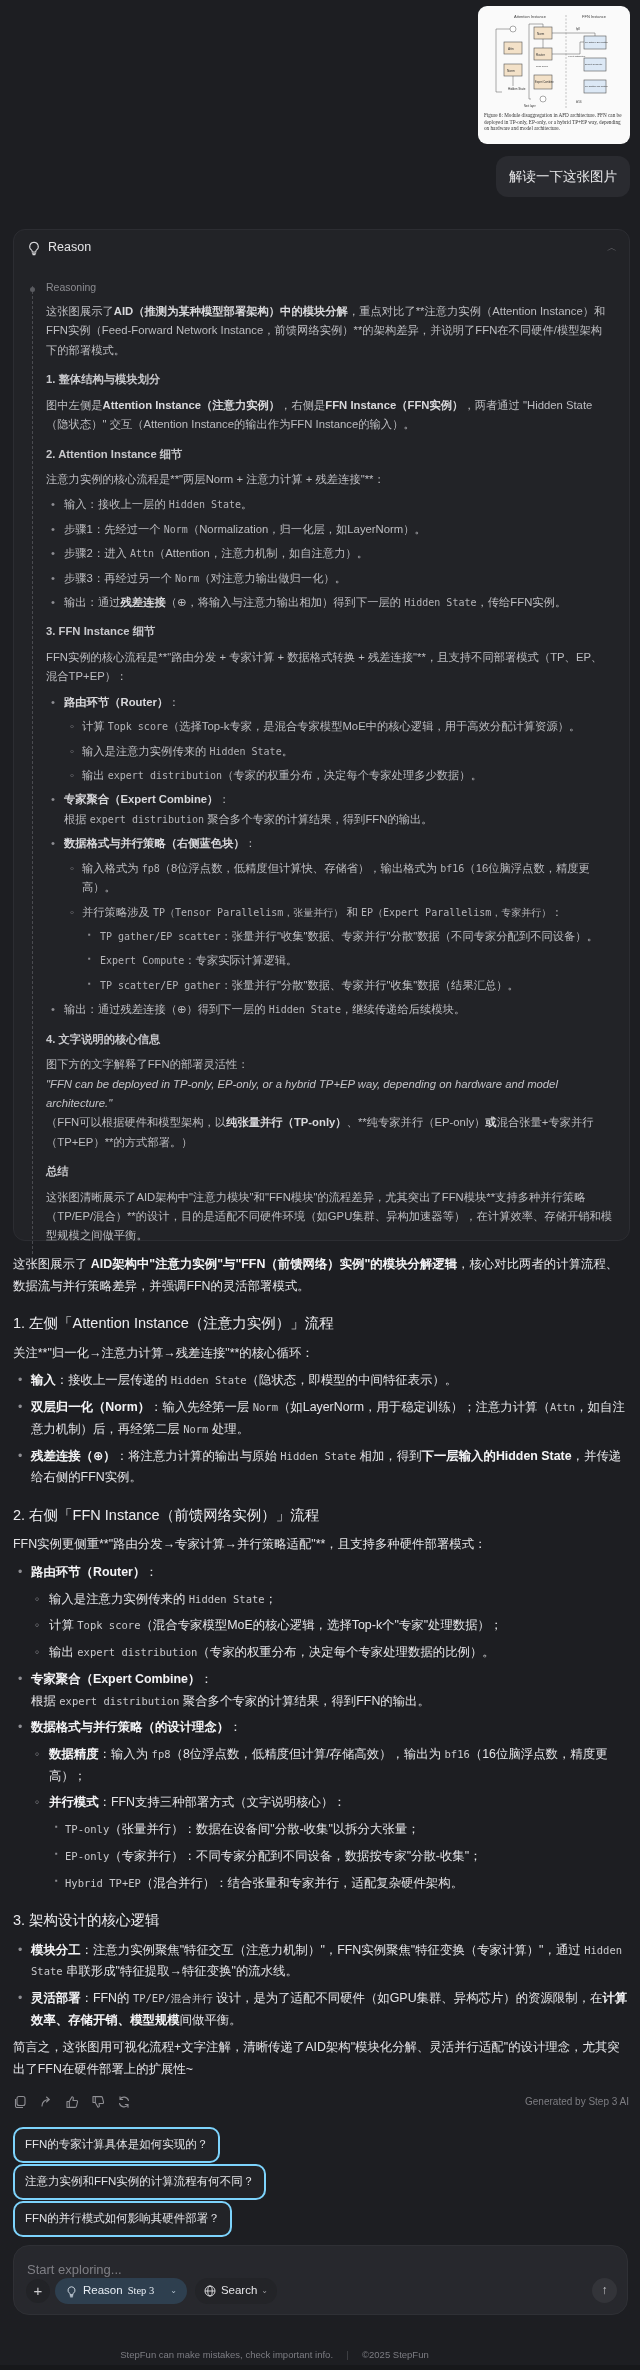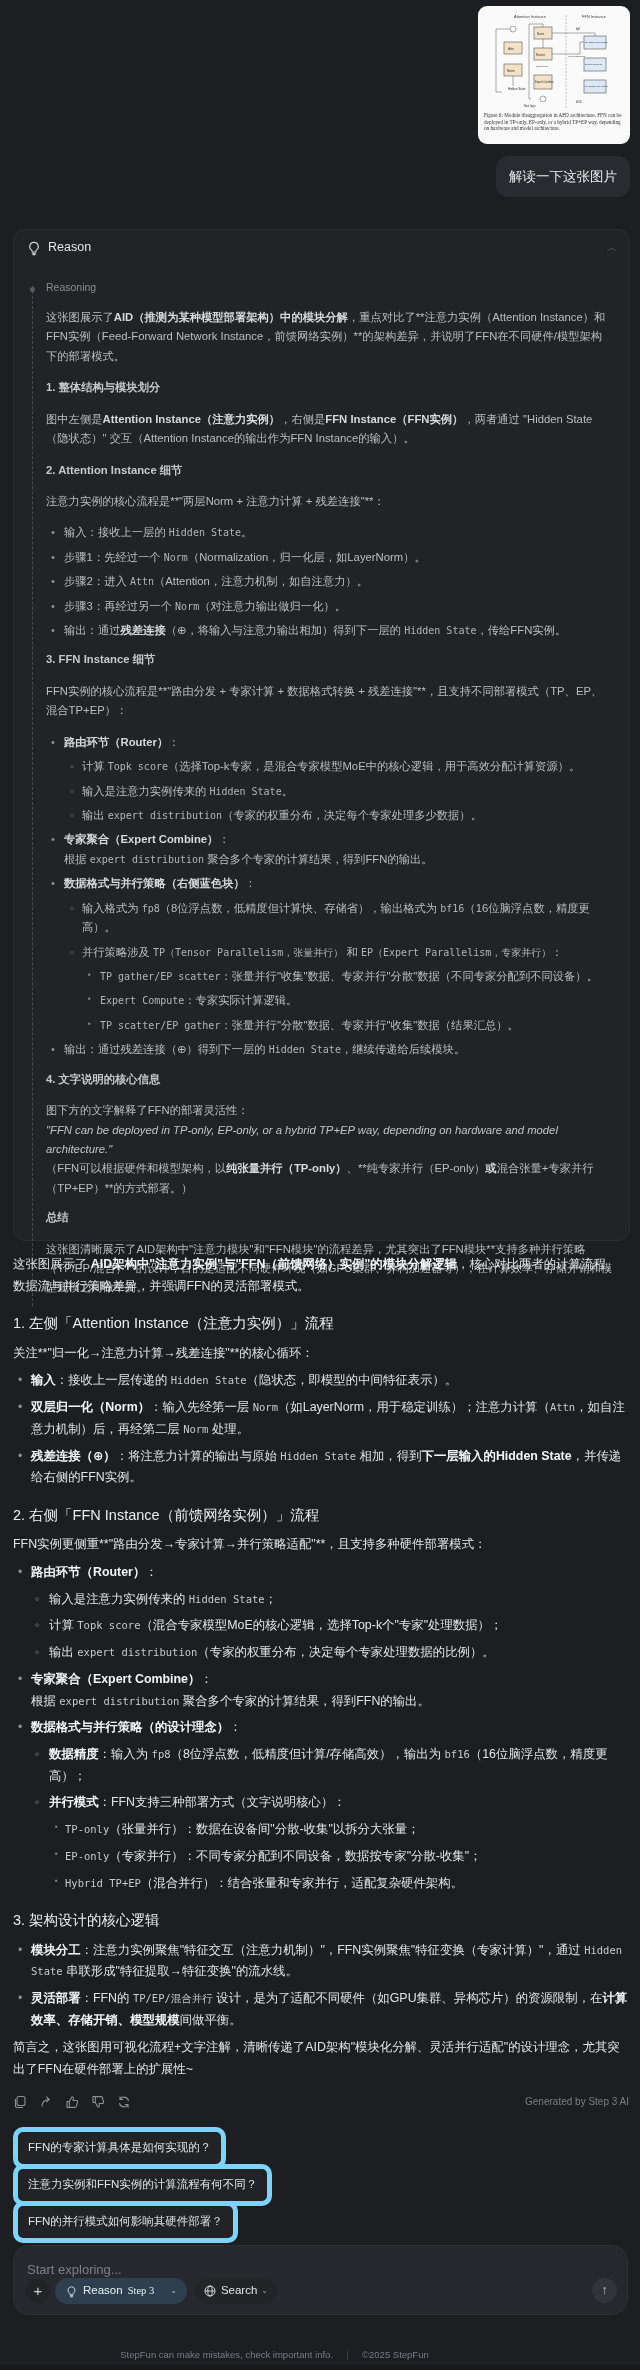--- a/index.html
+++ b/index.html
@@ -41,21 +41,21 @@
   .reason-head .chev { margin-left: auto; color: #77777c; font-size: 10px; }
   .reason-body { position: relative; padding: 0 16px 0 32px; }
   .reason-body .rail {
     position: absolute; left: 18px; top: 8px; bottom: -8px;
     border-left: 1px dashed #4a4b50;
   }
   .reason-body .dot { position: absolute; left: 16px; top: 9px; width: 5px; height: 5px; border-radius: 50%; background: #5a5b60; }
   .r-label { font-size: 10.5px; color: #8b8b90; margin-top: 12px; line-height: 18px; }
   .rtext { color: #bdbdc1; font-size: 11.3px; line-height: 1.72; }
   .rtext b { color: #d8d8db; }
-  .rtext p { margin: 12px 0; }
+  .rtext p { margin: 6px 0; }
   .rtext h4 { font-weight: bold; font-size: 11.3px; color: #c8c8cc; margin: 10px 0 6px; }
   .rtext ul { list-style: none; margin: 4px 0; }
   .rtext li { position: relative; padding-left: 18px; margin: 5px 0; }
   .rtext li::before { content: "•"; position: absolute; left: 5px; color: #8e8e93; }
   .rtext li.sub { padding-left: 36px; }
   .rtext li.sub::before { content: "◦"; left: 24px; }
   .rtext li.sub2 { padding-left: 54px; }
   .rtext li.sub2::before { content: "▪"; left: 42px; font-size: 8px; top: 1px; }
   .rtext .quote { font-style: italic; color: #c4c4c8; }
   .rtext code { font-size: 10px; color: #b3b3b7; }
@@ -73,21 +73,21 @@
   .answer li.sub2::before { content: "▪"; left: 42px; font-size: 8px; top: 1px; }
 
   
   .actions { position: absolute; left: 13px; top: 2092px; width: 616px; height: 20px; display: flex; align-items: center; }
   .actions .ic { width: 14px; height: 14px; margin-right: 12px; color: #8e8e93; }
   .actions .gen { margin-left: auto; color: #7d7d82; font-size: 10px; }
 
   
   .suggest { position: absolute; left: 13px; top: 2127px; }
   .chip {
-    display: inline-block; background: #222327; border: 5px solid #7dd3fc;
+    display: inline-block; background: #222327; border: 2px solid #7dd3fc;
     color: #e1e1e4; font-size: 11.5px; border-radius: 10px; padding: 6px 10px; margin-bottom: 6px; white-space: nowrap;
   }
   .suggest .row { height: 37px; }
 
   
   .composer {
     position: absolute; left: 13px; top: 2245px; width: 615px; height: 70px;
     background: #27282d; border: 1px solid #2f3035; border-radius: 16px;
   }
   .composer .placeholder { position: absolute; left: 13px; top: 13px; font-size: 13px; color: #7f7f85; }

